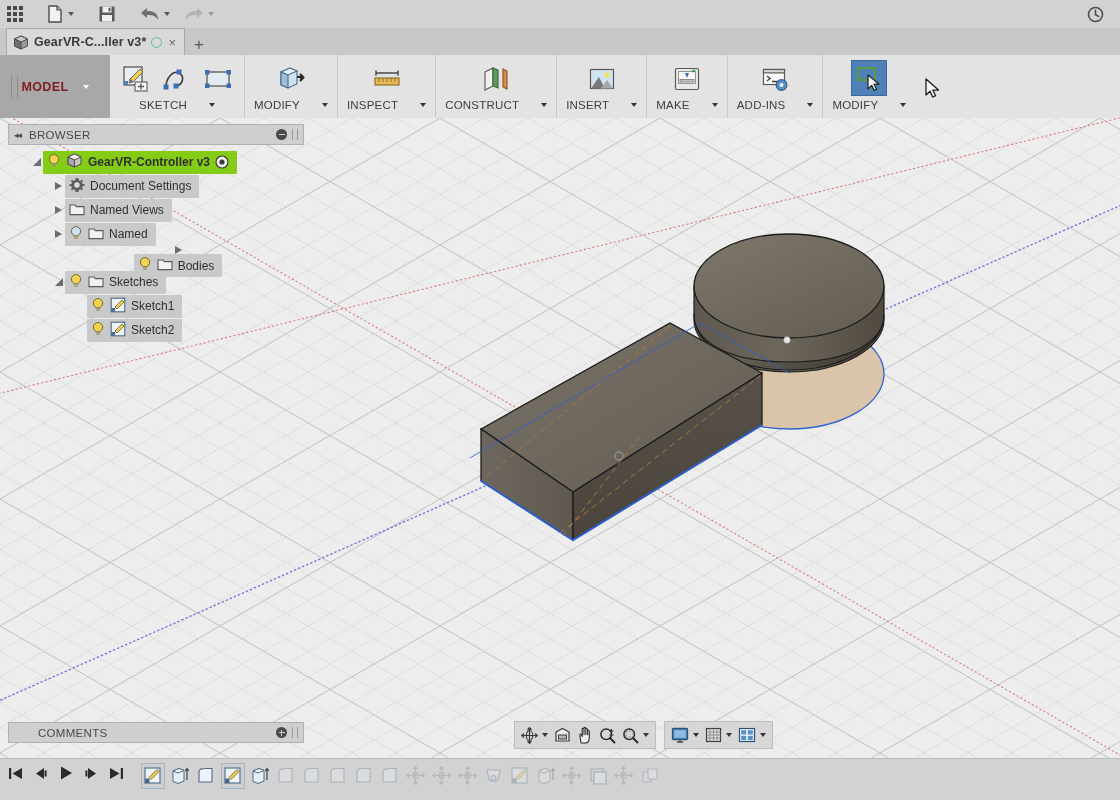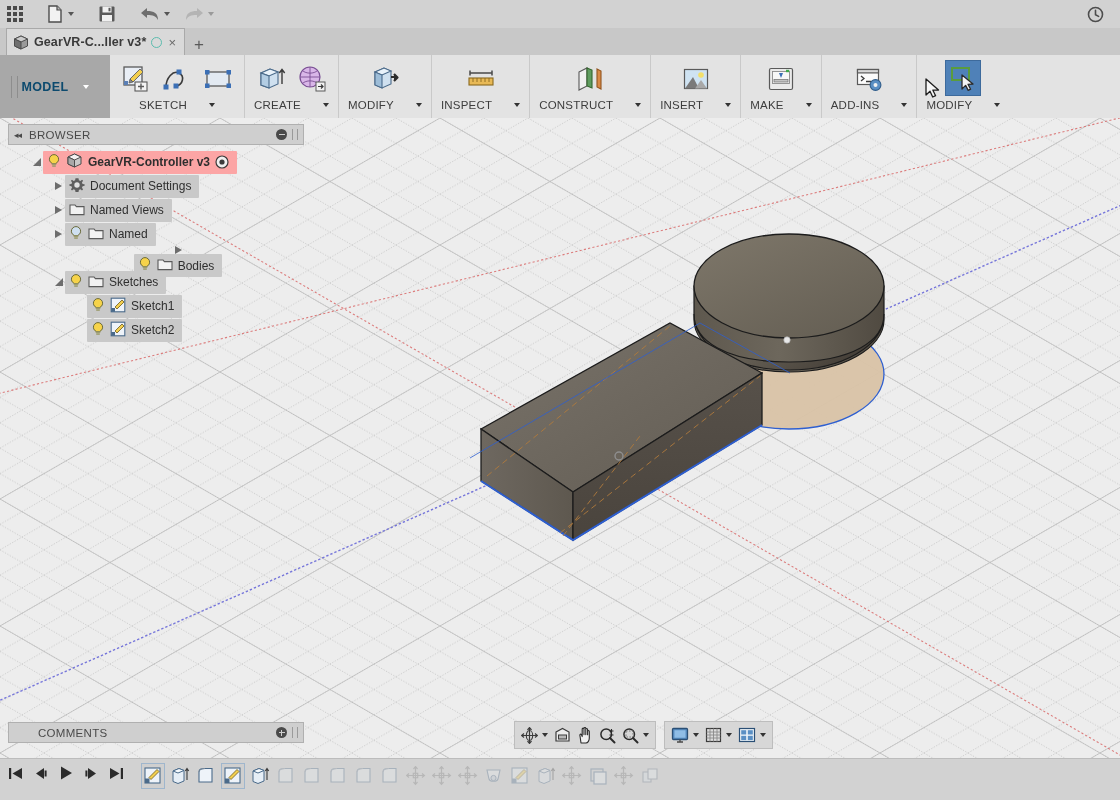--- a/index.html
+++ b/index.html
@@ -55,21 +55,21 @@
     position: absolute; left: 0; top: 55px; width: 1120px; height: 63px;
     background: #e3e3e3; border-bottom: 1px solid #b5b5b5;
     display: flex; align-items: stretch;
   }
   .ws-panel {
     width: 110px; background: #a8a8a8; display: flex; align-items: center; justify-content: center;
     gap: 10px; color: #fff; position: relative;
   }
   .ws-grip { position: absolute; left: 11px; top: 50%; transform: translateY(-50%); width: 5px; height: 22px;
              border-left: 1px solid #8d8d8d; border-right: 1px solid #8d8d8d; }
-  .ws-label { font-size: 12.5px; font-weight: 700; color: #0c4a6e; letter-spacing: .4px; }
+  .ws-label { font-size: 12.5px; font-weight: 700; color: #7f1d1d; letter-spacing: .4px; }
 
   .rgroup { display: flex; flex-direction: column; align-items: center; justify-content: flex-start;
             padding: 3px 9px 0 9px; border-right: 1px solid #c9c9c9; position: relative; }
   .rgroup:last-child { border-right: none; }
   .ricons { display: flex; align-items: flex-end; gap: 7px; height: 38px; }
   .rbtn { width: 34px; height: 34px; display: flex; align-items: center; justify-content: center; }
   .rbtn.active { background: #4f81b8; border: 1px solid #3d6a9c; }
   .glabel { display: flex; align-items: center; justify-content: center; gap: 18px;
             font-size: 11.5px; color: #3d3d3d; margin-top: 3px; letter-spacing: .2px; }
 
@@ -90,21 +90,21 @@
   .collapse-arrows { color: #4a4a4a; font-size: 9px; letter-spacing: -1px; }
   .panel-head .right { margin-left: auto; display: flex; align-items: center; gap: 5px; }
   .circ-btn { width: 11px; height: 11px; border-radius: 50%; background: #4a4a4a; position: relative; }
   .circ-btn::before { content: ""; position: absolute; left: 2.5px; top: 4.8px; width: 6px; height: 1.6px; background: #cfcfcf; }
   .circ-btn.plus::after { content: ""; position: absolute; left: 4.7px; top: 2.5px; width: 1.6px; height: 6px; background: #cfcfcf; }
   .grip2 { width: 4px; height: 11px; border-left: 1px solid #9a9a9a; border-right: 1px solid #9a9a9a; }
 
   .tree { margin-top: 5px; }
   .trow { display: flex; align-items: center; height: 24px; padding-left: 0; }
   .tw { display: flex; align-items: center; gap: 5px; background: #c9c9c9; border-radius: 1px; padding: 2px 8px 2px 4px; height: 19px; }
-  .tw.sel { background: #fca5a5; }
+  .tw.sel { background: #84cc16; }
   .tlabel { font-size: 12px; color: #2f2f2f; white-space: nowrap; }
   .tlabel.bold { font-weight: 700; }
   .disc { width: 13px; display: flex; align-items: center; justify-content: center; }
   .disc i { width: 0; height: 0; border-top: 4.5px solid transparent; border-bottom: 4.5px solid transparent; border-left: 7px solid #6d6d6d; display: block; }
   .disc.open i { border: none; width: 0; height: 0; border-left: 8px solid transparent; border-bottom: 8px solid #6d6d6d; }
 
   
   .comments { position: absolute; left: 8px; top: 722px; width: 296px; }
 
   
@@ -228,44 +228,20 @@
           <rect x="23.5" y="19.5" width="4.5" height="4.5" fill="#3b6fb5"></rect>
         </svg>
       </div>
     </div>
     <div class="glabel">
       <span>SKETCH</span>
       <span class="caret dark"></span>
     </div>
   </div>
 
-  <div class="rgroup">
-    <div class="ricons">
-      <div class="rbtn">
-        <svg width="30" height="30" viewBox="0 0 30 30">
-          <path d="M5,9 L14,5 L22,8 L22,20 L13,24 L5,21 Z" fill="#cfe0ef" stroke="#4a6a8a" stroke-width="1.1"></path>
-          <path d="M5,9 L14,5 L22,8 L13,12 Z" fill="#e9f2fa" stroke="#4a6a8a" stroke-width="1.1"></path>
-          <path d="M13,12 L13,24 L5,21 L5,9 Z" fill="#b3cde3" stroke="#4a6a8a" stroke-width="1.1"></path>
-          <path d="M26,20 L26,6 M23.3,9 L26,5.5 L28.7,9" fill="none" stroke="#3b3b3b" stroke-width="1.4"></path>
-        </svg>
-      </div>
-      <div class="rbtn">
-        <svg width="30" height="30" viewBox="0 0 30 30">
-          <ellipse cx="13" cy="13" rx="10" ry="10" fill="#d9b6e8" stroke="#7a4f94" stroke-width="1.2"></ellipse>
-          <path d="M3,13 L23,13 M13,3 L13,23 M5.5,6.5 C9,10 17,10 20.5,6.5 M5.5,19.5 C9,16 17,16 20.5,19.5" fill="none" stroke="#7a4f94" stroke-width=".9"></path>
-          <rect x="19" y="18" width="9" height="9" fill="#f2f2f2" stroke="#5a5a5a" stroke-width="1"></rect>
-          <path d="M21,22.5 L26,22.5 M24,20.5 L26,22.5 L24,24.5" fill="none" stroke="#3b3b3b" stroke-width="1.2"></path>
-        </svg>
-      </div>
-    </div>
-    <div class="glabel">
-      <span>CREATE</span>
-      <span class="caret dark"></span>
-    </div>
-  </div>
 
   <div class="rgroup">
     <div class="ricons">
       <div class="rbtn">
         <svg width="30" height="30" viewBox="0 0 30 30">
           <path d="M5,8 L14,4 L21,7 L21,20 L12,24 L5,21 Z" fill="#cfe0ef" stroke="#4a6a8a" stroke-width="1.1"></path>
           <path d="M5,8 L14,4 L21,7 L12,11 Z" fill="#e9f2fa" stroke="#4a6a8a" stroke-width="1.1"></path>
           <path d="M12,11 L12,24 L5,21 L5,8 Z" fill="#9dbdd8" stroke="#4a6a8a" stroke-width="1.1"></path>
           <path d="M21,13 L26,13 M24,10 L27.5,13.5 L24,17" fill="#2b2b2b" stroke="#2b2b2b" stroke-width="2.2" stroke-linejoin="round"></path>
         </svg>

